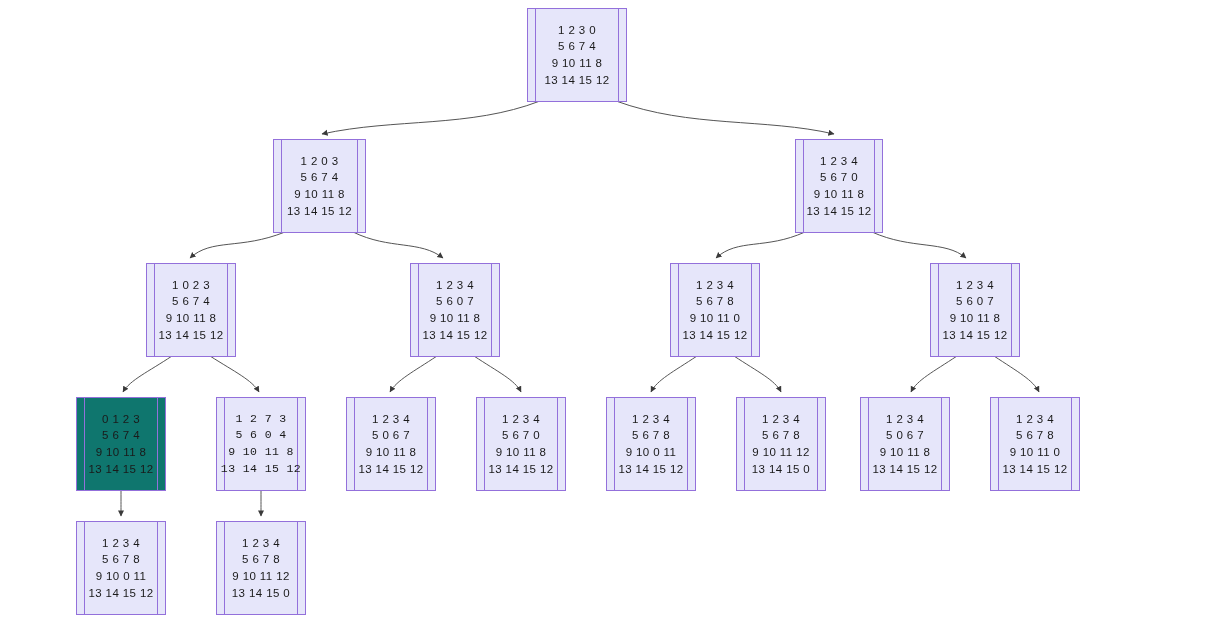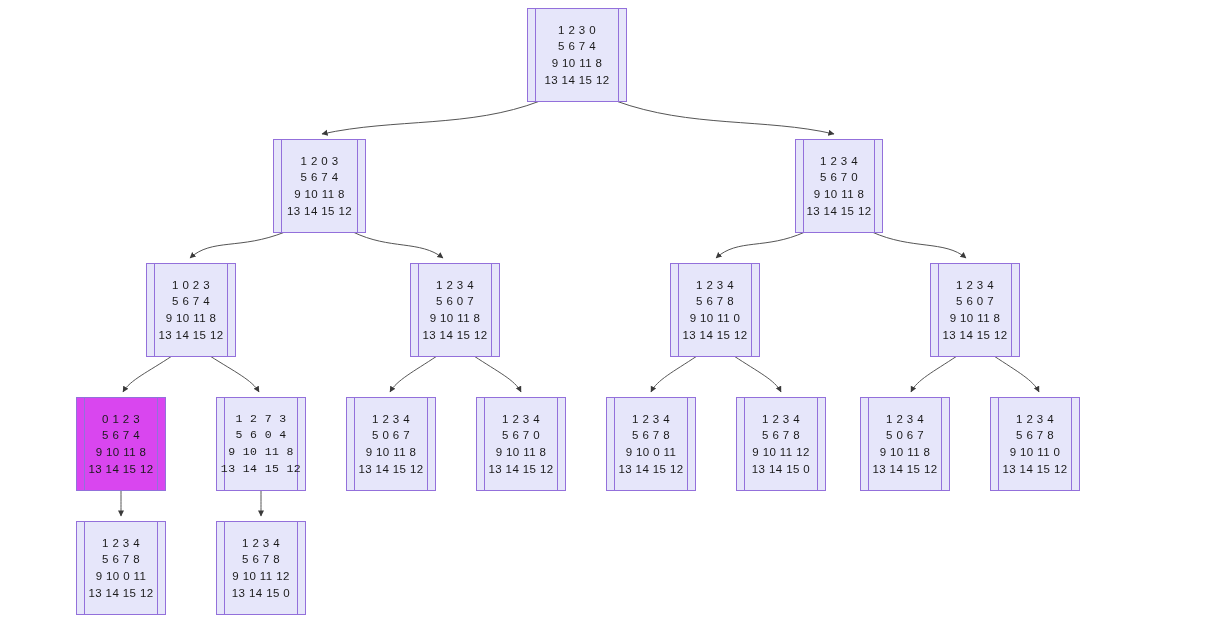--- a/index.html
+++ b/index.html
@@ -150,21 +150,21 @@
       </div>
       <div class="node" style="left: 930px; top: 263px; width: 90px; height: 94px; background: rgb(230, 230, 250); border-color: rgb(147, 112, 219);">
         <div class="node-inner" style="border-left-color: rgb(147, 112, 219); border-right-color: rgb(147, 112, 219);"></div>
         <div class="node-grid">
           <div class="node-row" style="color: rgb(26, 26, 26);">1 2 3 4</div>
           <div class="node-row" style="color: rgb(26, 26, 26);">5 6 0 7</div>
           <div class="node-row" style="color: rgb(26, 26, 26);">9 10 11 8</div>
           <div class="node-row" style="color: rgb(26, 26, 26);">13 14 15 12</div>
         </div>
       </div>
-      <div class="node" style="left: 76px; top: 397px; width: 90px; height: 94px; background: #d946ef; border-color: rgb(147, 112, 219);">
+      <div class="node" style="left: 76px; top: 397px; width: 90px; height: 94px; background: #0f766e; border-color: rgb(147, 112, 219);">
         <div class="node-inner" style="border-left-color: rgb(147, 112, 219); border-right-color: rgb(147, 112, 219);"></div>
         <div class="node-grid">
           <div class="node-row" style="color: rgb(26, 26, 26);">0 1 2 3</div>
           <div class="node-row" style="color: rgb(26, 26, 26);">5 6 7 4</div>
           <div class="node-row" style="color: rgb(26, 26, 26);">9 10 11 8</div>
           <div class="node-row" style="color: rgb(26, 26, 26);">13 14 15 12</div>
         </div>
       </div>
       <div class="node" style="left: 216px; top: 397px; width: 90px; height: 94px; background: rgb(230, 230, 250); border-color: rgb(147, 112, 219); font-family: Liberation Mono, monospace;">
         <div class="node-inner" style="border-left-color: rgb(147, 112, 219); border-right-color: rgb(147, 112, 219);"></div>

